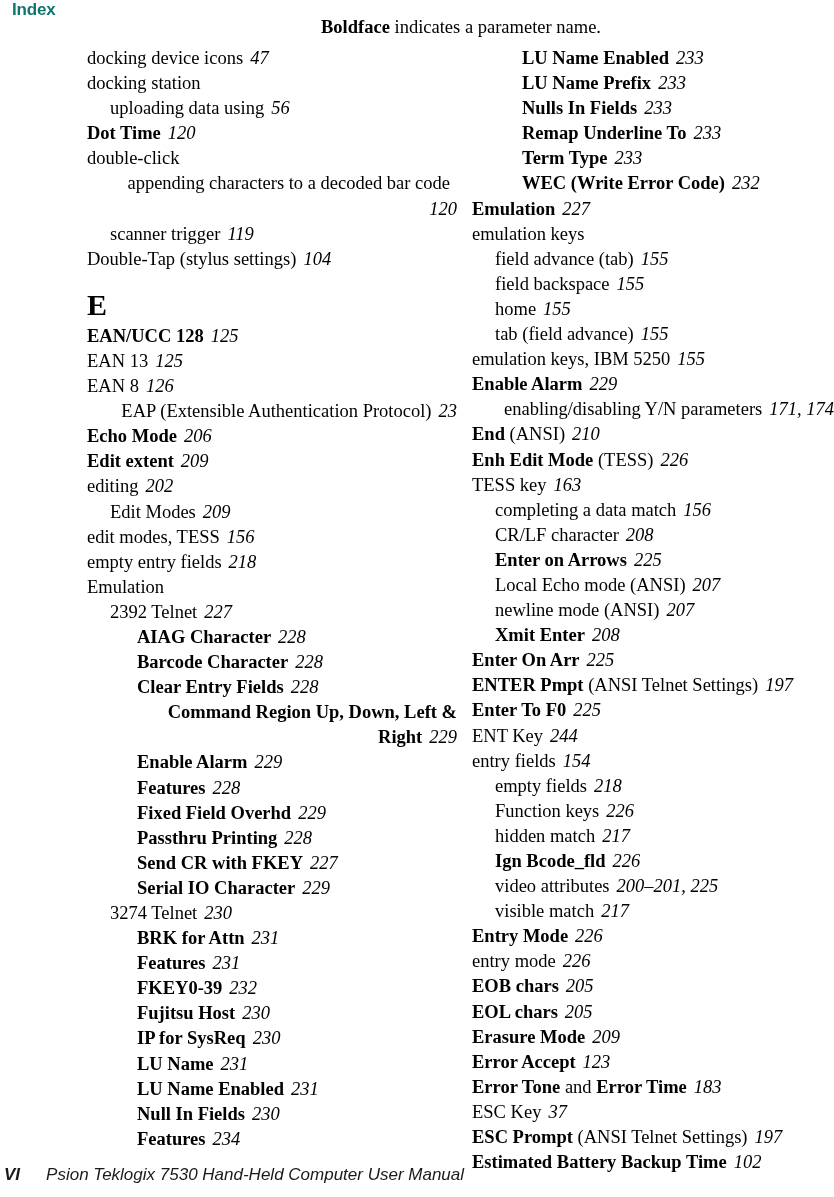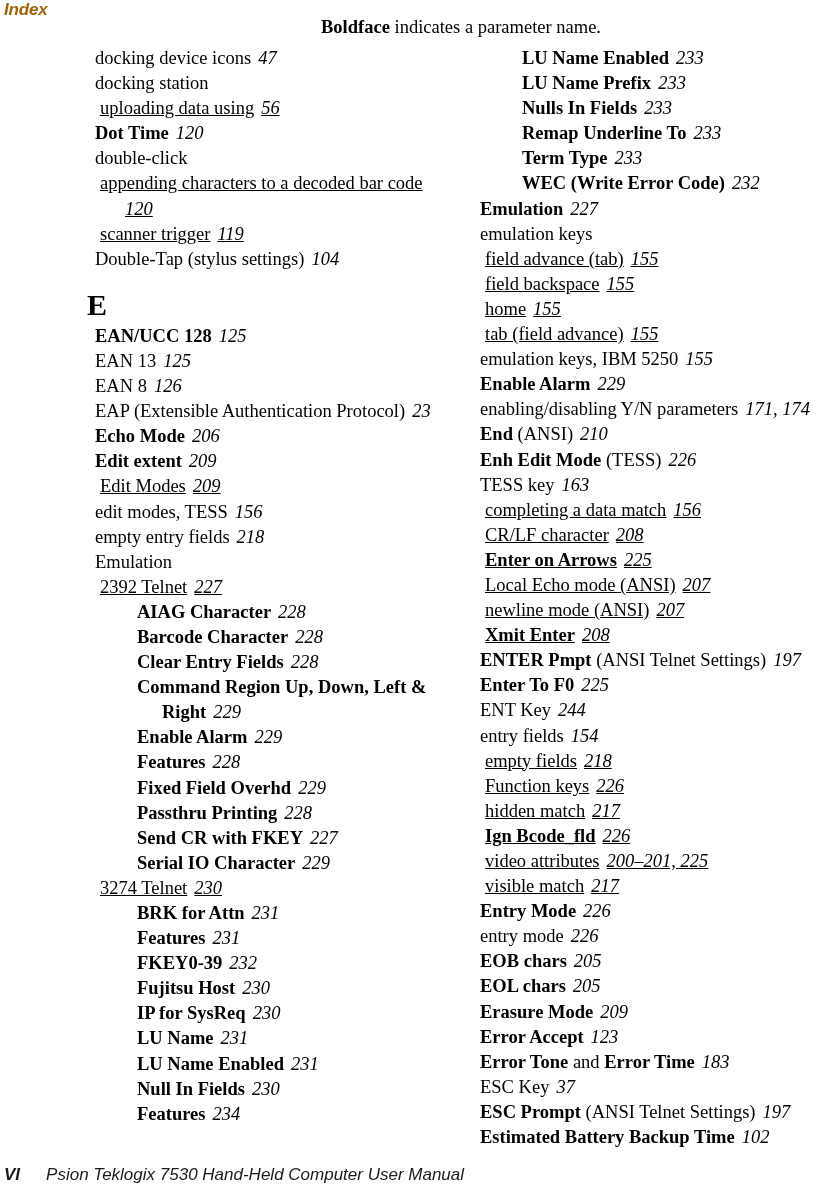--- a/index.html
+++ b/index.html
@@ -12,28 +12,27 @@
     height: 1197px;
     position: relative;
     font-family: "Liberation Serif", "DejaVu Serif", serif;
     color: #000000;
     overflow: hidden;
   }
 
   
   #running-head {
     position: absolute;
-    left: 4px;
+    left: 12px;
     top: 0px;
     font-family: "Liberation Sans", "DejaVu Sans", sans-serif;
     font-weight: bold;
-    font-style: italic;
     font-size: 17px;
     letter-spacing: -0.2px;
-    color: #a16207;
+    color: #0f766e;
   }
 
   
   #boldface-note {
     position: absolute;
     left: 0;
     top: 17px;
     width: 834px;
     text-align: center;
     font-size: 18.5px;
@@ -56,27 +55,28 @@
   #column-left  { left: 87px;  width: 370px; }
   #column-right { left: 472px; width: 362px; }
 
   .entry {
     font-size: 18.5px;
     line-height: 25.1px;
     white-space: normal;
     text-indent: 0;
   }
   
-  .lvl0 { margin-left: 8px; }
-  .lvl1 { margin-left: 13px; text-decoration: underline; }
+  .lvl0 { margin-left: 0px; }
+  .lvl1 { margin-left: 23px; }
   .lvl2 { margin-left: 50px; }
   
   .entry.wrap {
     padding-left: 25px;
     text-indent: -25px;
+    text-align: right;
   }
 
   .b  { font-weight: bold; }
   .pg { font-style: italic; }
 
   
   .gap { display: inline-block; width: 7px; }
 
   
   .section-letter {
@@ -123,20 +123,21 @@
       <div class="entry lvl1 wrap"><span class="">appending characters to a decoded bar code</span><span class="gap"></span><span class="pg">120</span></div>
       <div class="entry lvl1"><span class="">scanner trigger</span><span class="gap"></span><span class="pg">119</span></div>
       <div class="entry lvl0"><span class="">Double-Tap (stylus settings)</span><span class="gap"></span><span class="pg">104</span></div>
       <div class="section-letter">E</div>
       <div class="entry lvl0"><span class="b">EAN/UCC 128</span><span class="gap"></span><span class="pg">125</span></div>
       <div class="entry lvl0"><span class="">EAN 13</span><span class="gap"></span><span class="pg">125</span></div>
       <div class="entry lvl0"><span class="">EAN 8</span><span class="gap"></span><span class="pg">126</span></div>
       <div class="entry lvl0 wrap"><span class="">EAP (Extensible Authentication Protocol)</span><span class="gap"></span><span class="pg">23</span></div>
       <div class="entry lvl0"><span class="b">Echo Mode</span><span class="gap"></span><span class="pg">206</span></div>
       <div class="entry lvl0"><span class="b">Edit extent</span><span class="gap"></span><span class="pg">209</span></div>
+      <div class="entry lvl0"><span class="">editing</span><span class="gap"></span><span class="pg">202</span></div>
       <div class="entry lvl1"><span class="">Edit Modes</span><span class="gap"></span><span class="pg">209</span></div>
       <div class="entry lvl0"><span class="">edit modes, TESS</span><span class="gap"></span><span class="pg">156</span></div>
       <div class="entry lvl0"><span class="">empty entry fields</span><span class="gap"></span><span class="pg">218</span></div>
       <div class="entry lvl0"><span class="">Emulation</span></div>
       <div class="entry lvl1"><span class="">2392 Telnet</span><span class="gap"></span><span class="pg">227</span></div>
       <div class="entry lvl2"><span class="b">AIAG Character</span><span class="gap"></span><span class="pg">228</span></div>
       <div class="entry lvl2"><span class="b">Barcode Character</span><span class="gap"></span><span class="pg">228</span></div>
       <div class="entry lvl2"><span class="b">Clear Entry Fields</span><span class="gap"></span><span class="pg">228</span></div>
       <div class="entry lvl2 wrap"><span class="b">Command Region Up, Down, Left &amp; Right</span><span class="gap"></span><span class="pg">229</span></div>
       <div class="entry lvl2"><span class="b">Enable Alarm</span><span class="gap"></span><span class="pg">229</span></div>
@@ -174,20 +175,21 @@
       <div class="entry lvl0 wrap"><span class="">enabling/disabling Y/N parameters</span><span class="gap"></span><span class="pg">171, 174</span></div>
       <div class="entry lvl0"><span class="b">End</span><span class=""> (ANSI)</span><span class="gap"></span><span class="pg">210</span></div>
       <div class="entry lvl0"><span class="b">Enh Edit Mode</span><span class=""> (TESS)</span><span class="gap"></span><span class="pg">226</span></div>
       <div class="entry lvl0"><span class="">TESS key</span><span class="gap"></span><span class="pg">163</span></div>
       <div class="entry lvl1"><span class="">completing a data match</span><span class="gap"></span><span class="pg">156</span></div>
       <div class="entry lvl1"><span class="">CR/LF character</span><span class="gap"></span><span class="pg">208</span></div>
       <div class="entry lvl1"><span class="b">Enter on Arrows</span><span class="gap"></span><span class="pg">225</span></div>
       <div class="entry lvl1"><span class="">Local Echo mode (ANSI)</span><span class="gap"></span><span class="pg">207</span></div>
       <div class="entry lvl1"><span class="">newline mode (ANSI)</span><span class="gap"></span><span class="pg">207</span></div>
       <div class="entry lvl1"><span class="b">Xmit Enter</span><span class="gap"></span><span class="pg">208</span></div>
+      <div class="entry lvl0"><span class="b">Enter On Arr</span><span class="gap"></span><span class="pg">225</span></div>
       <div class="entry lvl0"><span class="b">ENTER Pmpt</span><span class=""> (ANSI Telnet Settings)</span><span class="gap"></span><span class="pg">197</span></div>
       <div class="entry lvl0"><span class="b">Enter To F0</span><span class="gap"></span><span class="pg">225</span></div>
       <div class="entry lvl0"><span class="">ENT Key</span><span class="gap"></span><span class="pg">244</span></div>
       <div class="entry lvl0"><span class="">entry fields</span><span class="gap"></span><span class="pg">154</span></div>
       <div class="entry lvl1"><span class="">empty fields</span><span class="gap"></span><span class="pg">218</span></div>
       <div class="entry lvl1"><span class="">Function keys</span><span class="gap"></span><span class="pg">226</span></div>
       <div class="entry lvl1"><span class="">hidden match</span><span class="gap"></span><span class="pg">217</span></div>
       <div class="entry lvl1"><span class="b">Ign Bcode_fld</span><span class="gap"></span><span class="pg">226</span></div>
       <div class="entry lvl1"><span class="">video attributes</span><span class="gap"></span><span class="pg">200–201, 225</span></div>
       <div class="entry lvl1"><span class="">visible match</span><span class="gap"></span><span class="pg">217</span></div>

